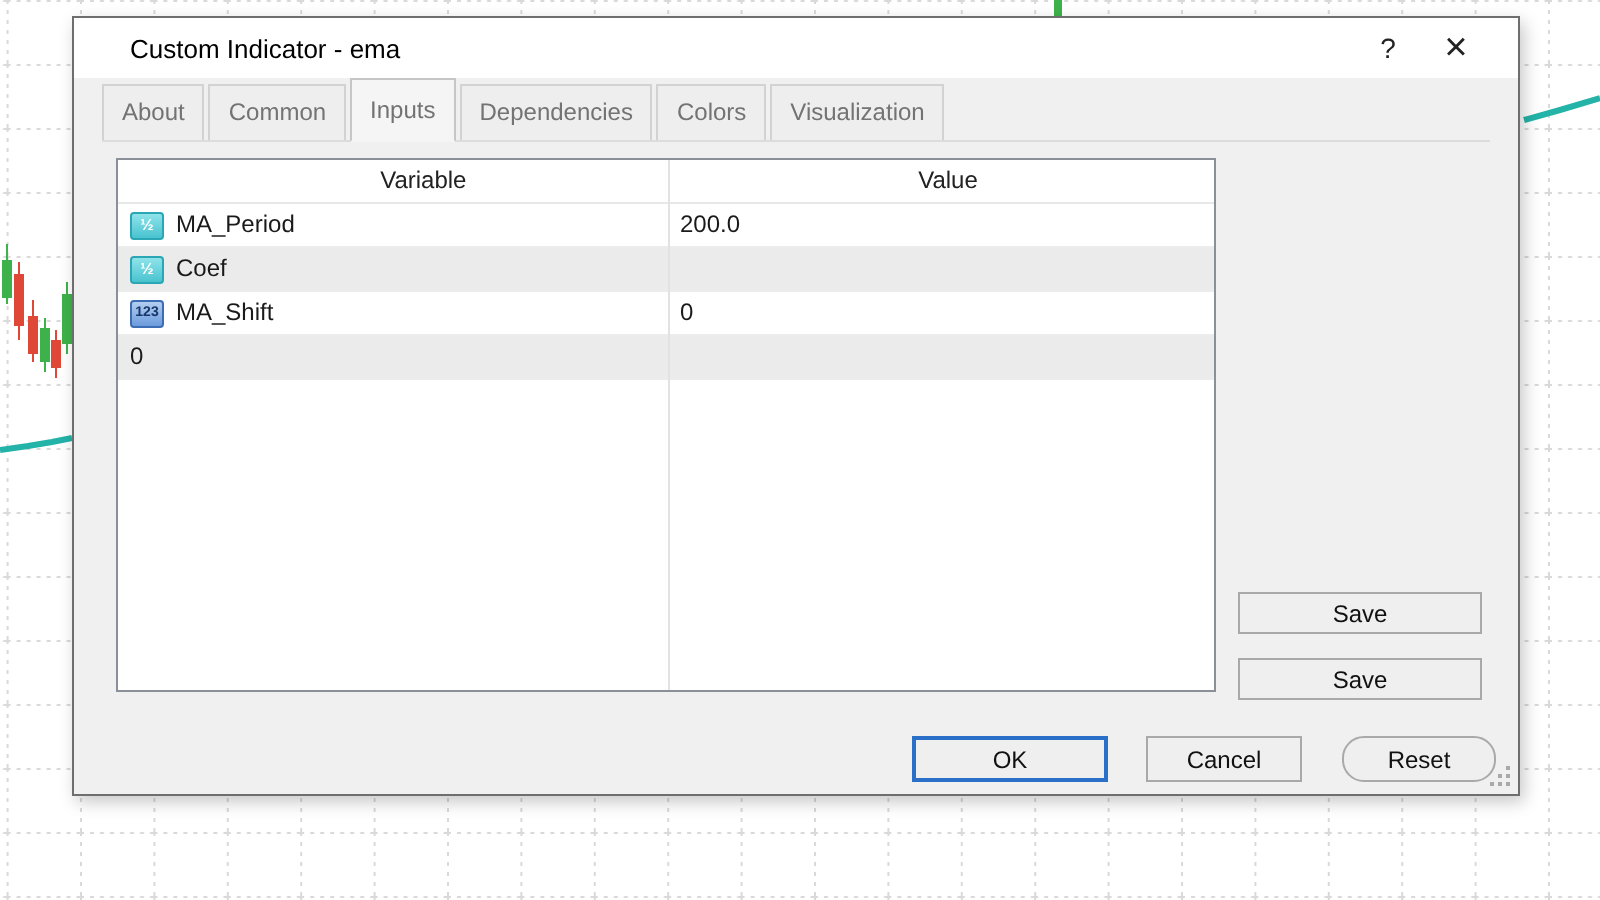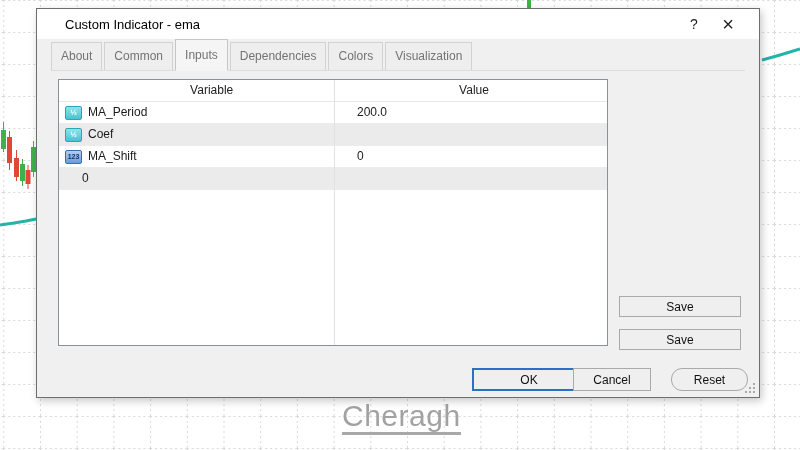--- a/index.html
+++ b/index.html
@@ -34,35 +34,35 @@
   
   .itable{position:absolute;left:21px;top:70px;width:550px;height:267px;
           background:#fff;border:1px solid #8a8f98;box-sizing:border-box;}
   .col-divider{position:absolute;left:275px;top:0;bottom:0;width:1px;background:#e2e2e2;}
   .thead{display:flex;height:21px;line-height:21px;border-bottom:1px solid #e8e8e8;color:#222;justify-content:center;}
   .thead .h-var{width:275px;padding-left:13px;box-sizing:border-box;}
   .thead .h-val{padding-left:7px;}
   .trow{display:flex;height:21px;line-height:21px;border-bottom:1px solid #ececec;}
   .trow.alt{background:#ebebeb;}
   .c-var{width:275px;display:flex;align-items:center;box-sizing:border-box;padding-left:6px;}
-  .c-val{padding-left:23px;flex:1;}
+  .c-val{padding-left:6px;flex:1;}
   .ticon{display:inline-block;width:15px;height:12px;border-radius:2px;margin-right:6px;
          text-align:center;font-weight:bold;line-height:12px;}
   .ticon.dec{background:linear-gradient(#8fe3ea,#49c3cf);border:1px solid #2ba6b4;
              color:#ffffff;font-size:8px;}
   .ticon.int{background:linear-gradient(#b3cdf0,#6b9bdc);border:1px solid #3c6db4;
              color:#17376b;font-size:7px;letter-spacing:0;}
 
   
   .btn{position:absolute;background:#efefef;border:1px solid #a9a9a9;
        font-family:"Liberation Sans",sans-serif;font-size:12px;color:#111;
        display:flex;align-items:center;justify-content:center;box-sizing:border-box;}
   .btn-load{left:582px;top:287px;width:122px;height:21px;}
   .btn-save{left:582px;top:320px;width:122px;height:21px;}
-  .btn-ok{left:435px;top:359px;width:114px;height:23px;border:2px solid #2a70c8;}
+  .btn-ok{left:419px;top:359px;width:98px;height:23px;border:2px solid #2a70c8;}
   .btn-cancel{left:536px;top:359px;width:78px;height:23px;}
   .btn-reset{left:634px;top:359px;width:77px;height:23px;border-radius:11px;}
 
   .grip{position:absolute;right:3px;bottom:3px;width:11px;height:11px;}
 </style>
 </head>
 <body>
 
 <div class="stage">
 
@@ -86,23 +86,20 @@
       <line x1="28" y1="165" x2="28" y2="189" stroke="#df4837" stroke-width="1"></line>
       <rect x="25.5" y="170" width="5" height="14" fill="#df4837"></rect>
       <line x1="33.5" y1="141" x2="33.5" y2="177" stroke="#3db24a" stroke-width="1"></line>
       <rect x="31" y="147" width="5" height="25" fill="#3db24a"></rect>
       <rect x="527" y="0" width="4" height="8" fill="#3db24a"></rect>
     </g>
     <polyline points="0,225 14,223 26,221 36,219" fill="none" stroke="#23b3a8" stroke-width="3"></polyline>
     <polyline points="762,60 780,55 800,49" fill="none" stroke="#23b3a8" stroke-width="3"></polyline>
   </svg>
 
-  <div class="watermark">
-    <span>Cheragh</span>
-  </div>
 
   <div class="dialog">
 
     <div class="titlebar">
       <span class="title">Custom Indicator - ema</span>
       <span class="tb-btn tb-help">?</span>
       <span class="tb-btn tb-close">×</span>
     </div>
 
     <div class="tabs">

